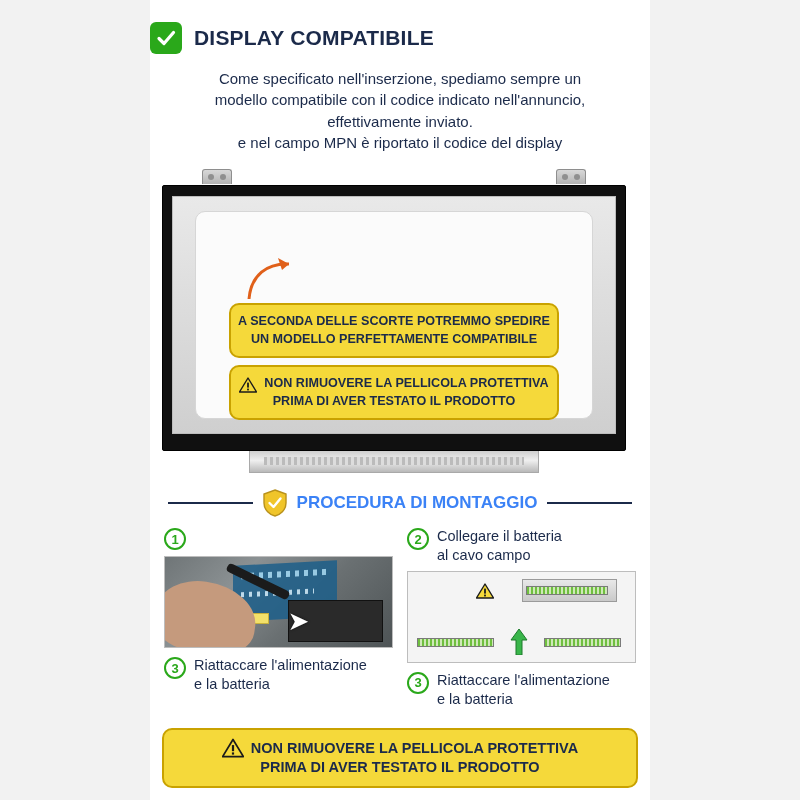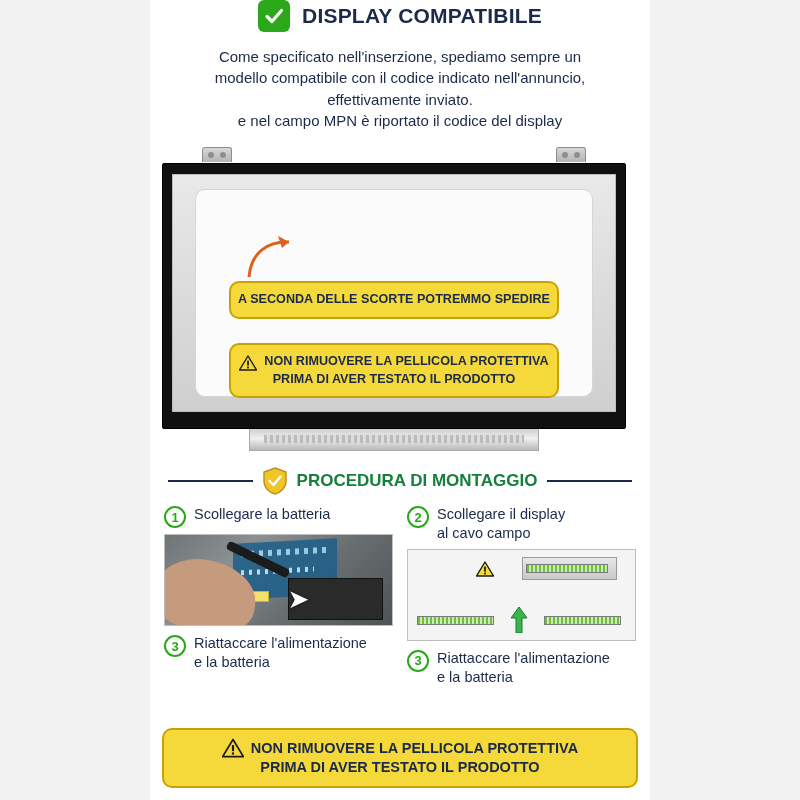--- a/index.html
+++ b/index.html
@@ -26,22 +26,22 @@
     position: absolute;
     left: 150px; top: 0;
     width: 500px; height: 800px;
     background: #ffffff;
   }
 
   
   .header {
     display: flex;
     align-items: center;
-    justify-content: center;
     gap: 12px;
+    padding-top: 22px;
   }
   .check-badge {
     width: 32px; height: 32px;
     border-radius: 6px;
     background: #2aa81a;
     display: flex; align-items: center; justify-content: center;
     color: #fff;
     flex: none;
   }
   .check-badge svg { display:block; }
@@ -170,21 +170,21 @@
     flex: 1 1 auto;
     height: 2px;
     background: #1b2a4a;
   }
   .shield {
     flex: none;
   }
   .proc-title {
     font-size: 17px;
     font-weight: bold;
-    color: #15803d;
+    color: #3b82f6;
     white-space: nowrap;
   }
 
   .steps {
     display: flex;
     margin: 10px 14px 0 14px;
     gap: 14px;
   }
   .step-col { width: 50%; }
   .step-row {
@@ -336,20 +336,21 @@
         <div class="panel-inner">
           <div class="panel-screen"></div>
 
           <svg class="arrow-curve" viewBox="0 0 60 46" aria-hidden="true">
             <path d="M4 44 C6 20, 22 8, 44 9" fill="none" stroke="#e0601a" stroke-width="3"></path>
             <path d="M44 9 L33 3 L37 15 Z" fill="#e0601a"></path>
           </svg>
 
           <div class="yellow-box b1">
             <div>A SECONDA DELLE SCORTE POTREMMO SPEDIRE</div>
+            <div>UN MODELLO PERFETTAMENTE COMPATIBILE</div>
           </div>
 
           <div class="yellow-box b2">
             <div class="warn-row">
               <svg class="warn-tri" width="18" height="16" viewBox="0 0 18 16" aria-hidden="true">
                 <path d="M9 1 L17.5 15 L0.5 15 Z" fill="#f5d93a" stroke="#1b1b1b" stroke-width="1.4" stroke-linejoin="round"></path>
                 <rect x="8.1" y="5.6" width="1.8" height="5" fill="#1b1b1b"></rect>
                 <rect x="8.1" y="11.6" width="1.8" height="1.8" fill="#1b1b1b"></rect>
               </svg>
               <span>NON RIMUOVERE LA PELLICOLA PROTETTIVA</span>
@@ -370,21 +371,20 @@
       <div class="proc-title">PROCEDURA DI MONTAGGIO</div>
       <div class="proc-line"></div>
     </div>
 
     <div class="steps">
 
       <div class="step-col">
         <div class="step-row">
           <div class="step-num">1</div>
           <div class="step-text">
-            <div>Scollegare la batteria</div>
           </div>
         </div>
 
         <div class="photo photo-1">
           <div class="pcb"></div>
           <div class="battery-blk"></div>
           <div class="yellow-tag"></div>
           <div class="hand"></div>
           <div class="driver"></div>
           <div class="white-arrow">➤</div>
@@ -396,21 +396,21 @@
             <div>Riattaccare l'alimentazione</div>
             <div>e la batteria</div>
           </div>
         </div>
       </div>
 
       <div class="step-col">
         <div class="step-row">
           <div class="step-num">2</div>
           <div class="step-text">
-            <div>Scollegare il display</div>
+            <div>Collegare il batteria</div>
             <div>al cavo campo</div>
           </div>
         </div>
 
         <div class="photo photo-2">
           <div class="conn" style="left:50%; top:8%; width:42%; height:26%;"></div>
           <div class="conn-strip" style="left:52%; top:16%; width:36%; height:9px;"></div>
           <svg width="18" height="16" viewBox="0 0 18 16" style="position:absolute; left:30%; top:12%;" aria-hidden="true">
             <path d="M9 1 L17.5 15 L0.5 15 Z" fill="#f5d93a" stroke="#1b1b1b" stroke-width="1.4" stroke-linejoin="round"></path>
             <rect x="8.1" y="5.6" width="1.8" height="5" fill="#1b1b1b"></rect>

